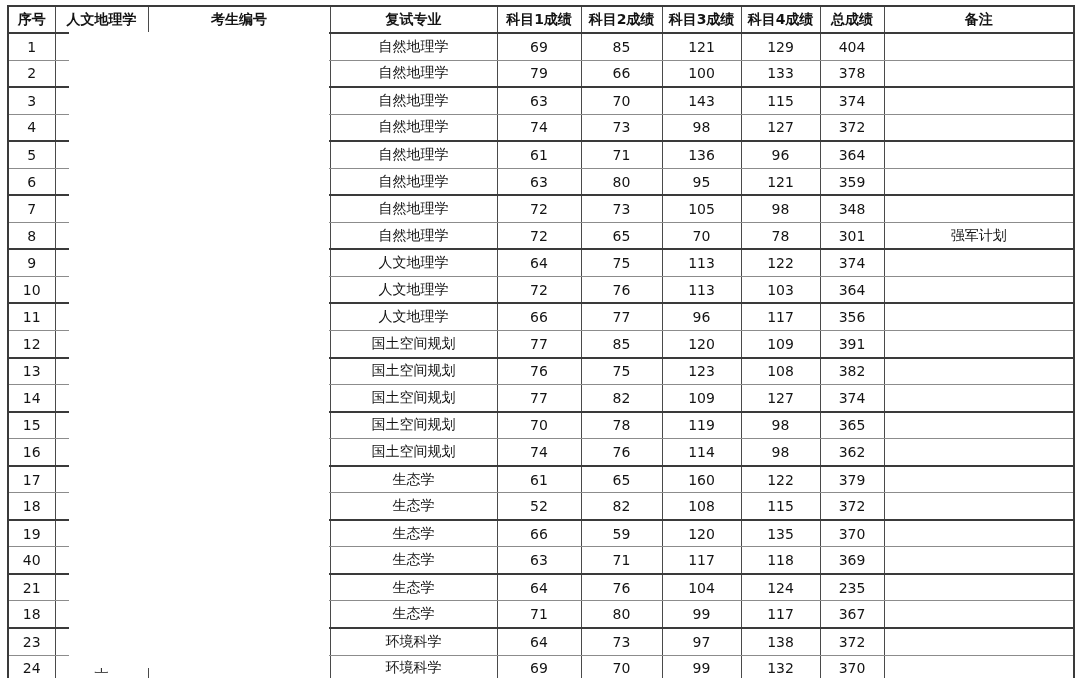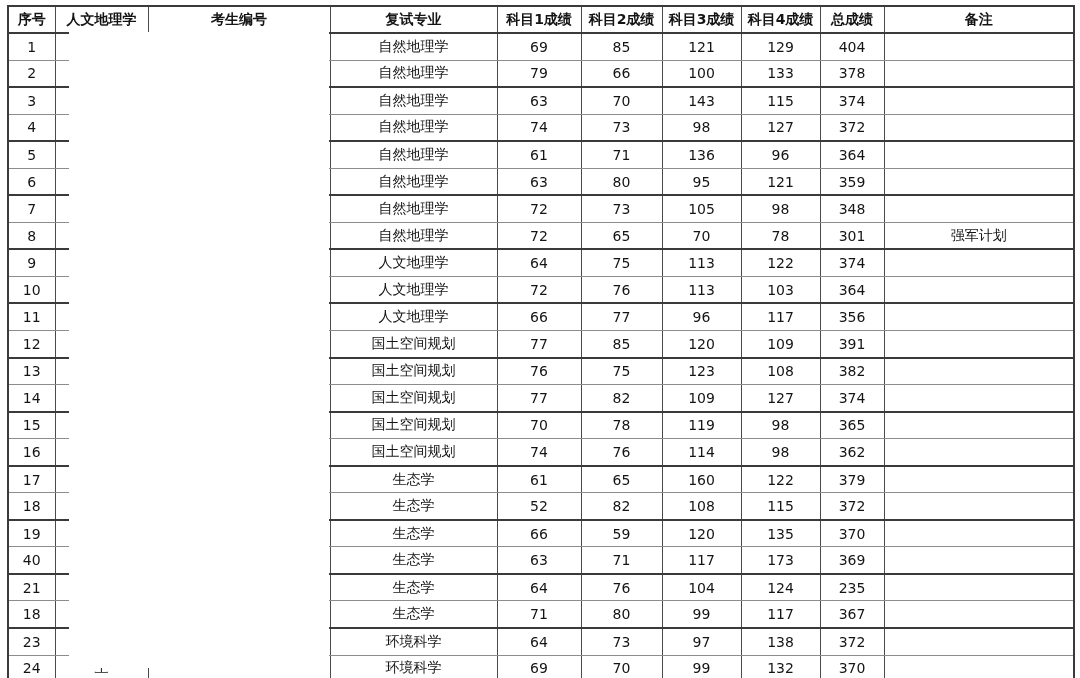--- a/index.html
+++ b/index.html
@@ -327,21 +327,21 @@
         <td class="cell-note"></td>
       </tr>
       <tr>
         <td class="cell-no">40</td>
         <td class="cell-name">冠</td>
         <td class="cell-exam_no"></td>
         <td class="cell-major">生态学</td>
         <td class="cell-s1">63</td>
         <td class="cell-s2">71</td>
         <td class="cell-s3">117</td>
-        <td class="cell-s4">173</td>
+        <td class="cell-s4">118</td>
         <td class="cell-total">369</td>
         <td class="cell-note"></td>
       </tr>
       <tr>
         <td class="cell-no">21</td>
         <td class="cell-name">邵</td>
         <td class="cell-exam_no"></td>
         <td class="cell-major">生态学</td>
         <td class="cell-s1">64</td>
         <td class="cell-s2">76</td>

